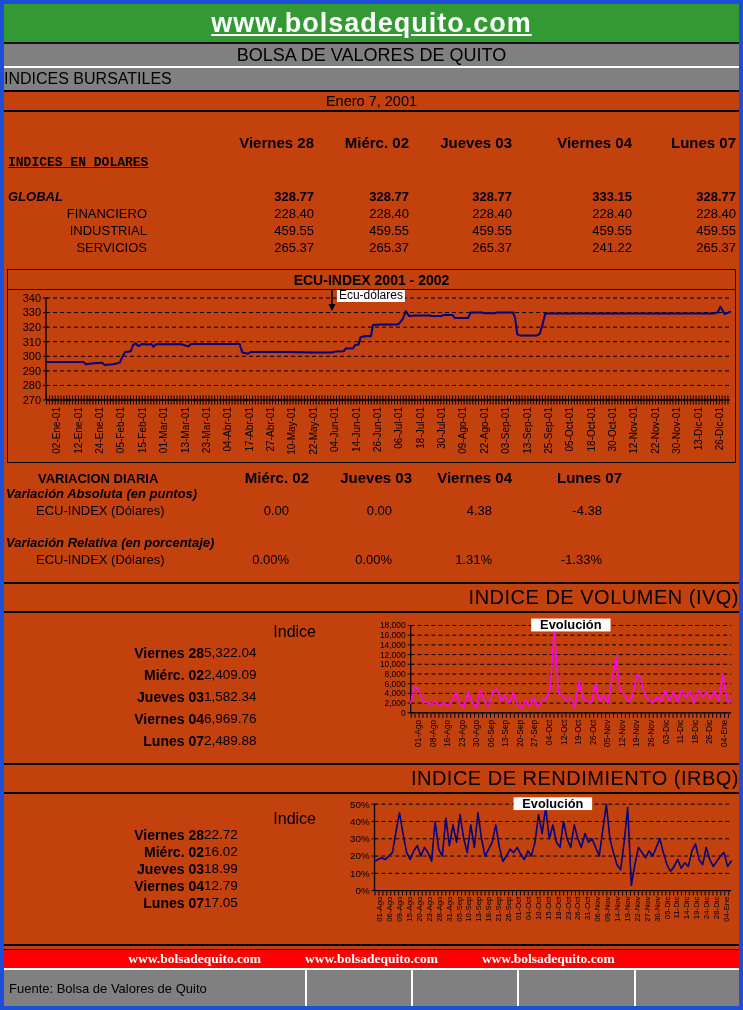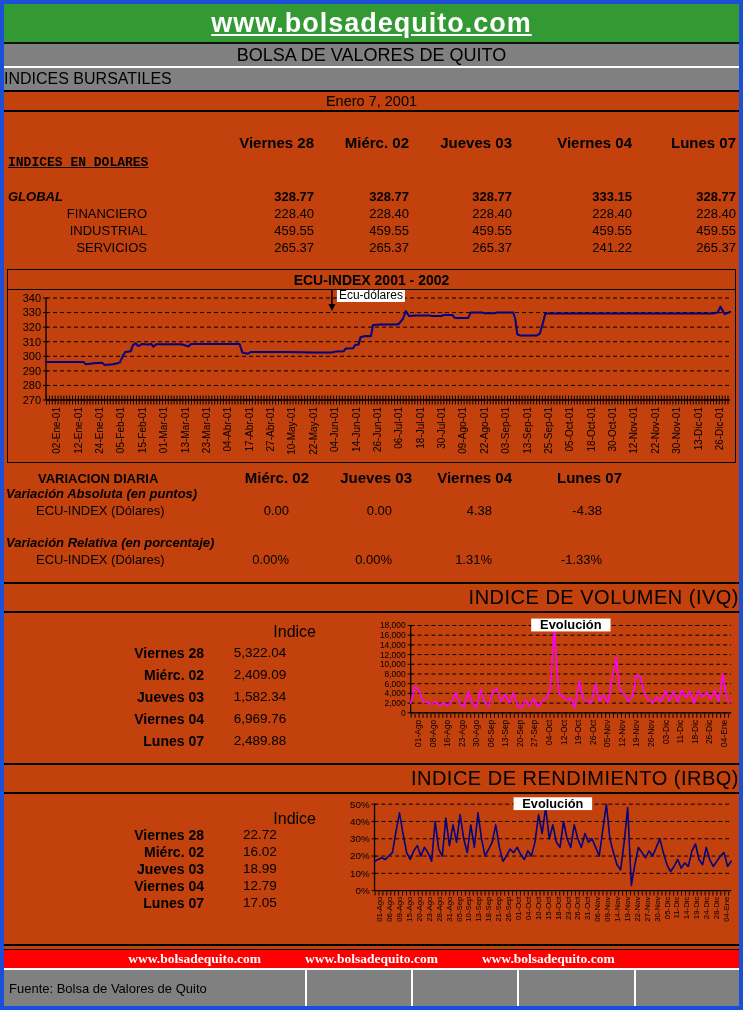--- a/index.html
+++ b/index.html
@@ -48,21 +48,21 @@
   .var-spacer{height:14px;}
   
   .sec-title{height:27px;flex:none;border-bottom:2px solid #000;display:flex;align-items:center;
              justify-content:flex-end;font-size:20px;letter-spacing:.5px;}
   .sec-box{height:150px;flex:none;border-bottom:2px solid #000;display:flex;}
   .mini-table{width:320px;flex:none;}
   .mt-row{display:grid;grid-template-columns:200px 112px;}
   .mt-headrow{font-size:16px;}
   .mt-headrow .hc{text-align:right;}
   .mt-label{font-weight:bold;font-size:14px;text-align:right;}
-  .mt-val{font-size:13.5px;text-align:center;}
+  .mt-val{font-size:13.5px;text-align:left;}
   .ivq .mini-table{padding-top:10px;}
   .ivq .mt-row{height:22px;}
   .ivq svg{margin:2px 0 0 42px;}
   .irbq .mini-table{padding-top:16px;}
   .irbq .mt-headrow{height:20px;}
   .irbq .mt-row{height:17px;}
   .irbq svg{margin:1px 0 0 24px;}
   svg text{font-family:"Liberation Sans",sans-serif;fill:#000;}
   
   .gap-row{height:3px;flex:none;}

